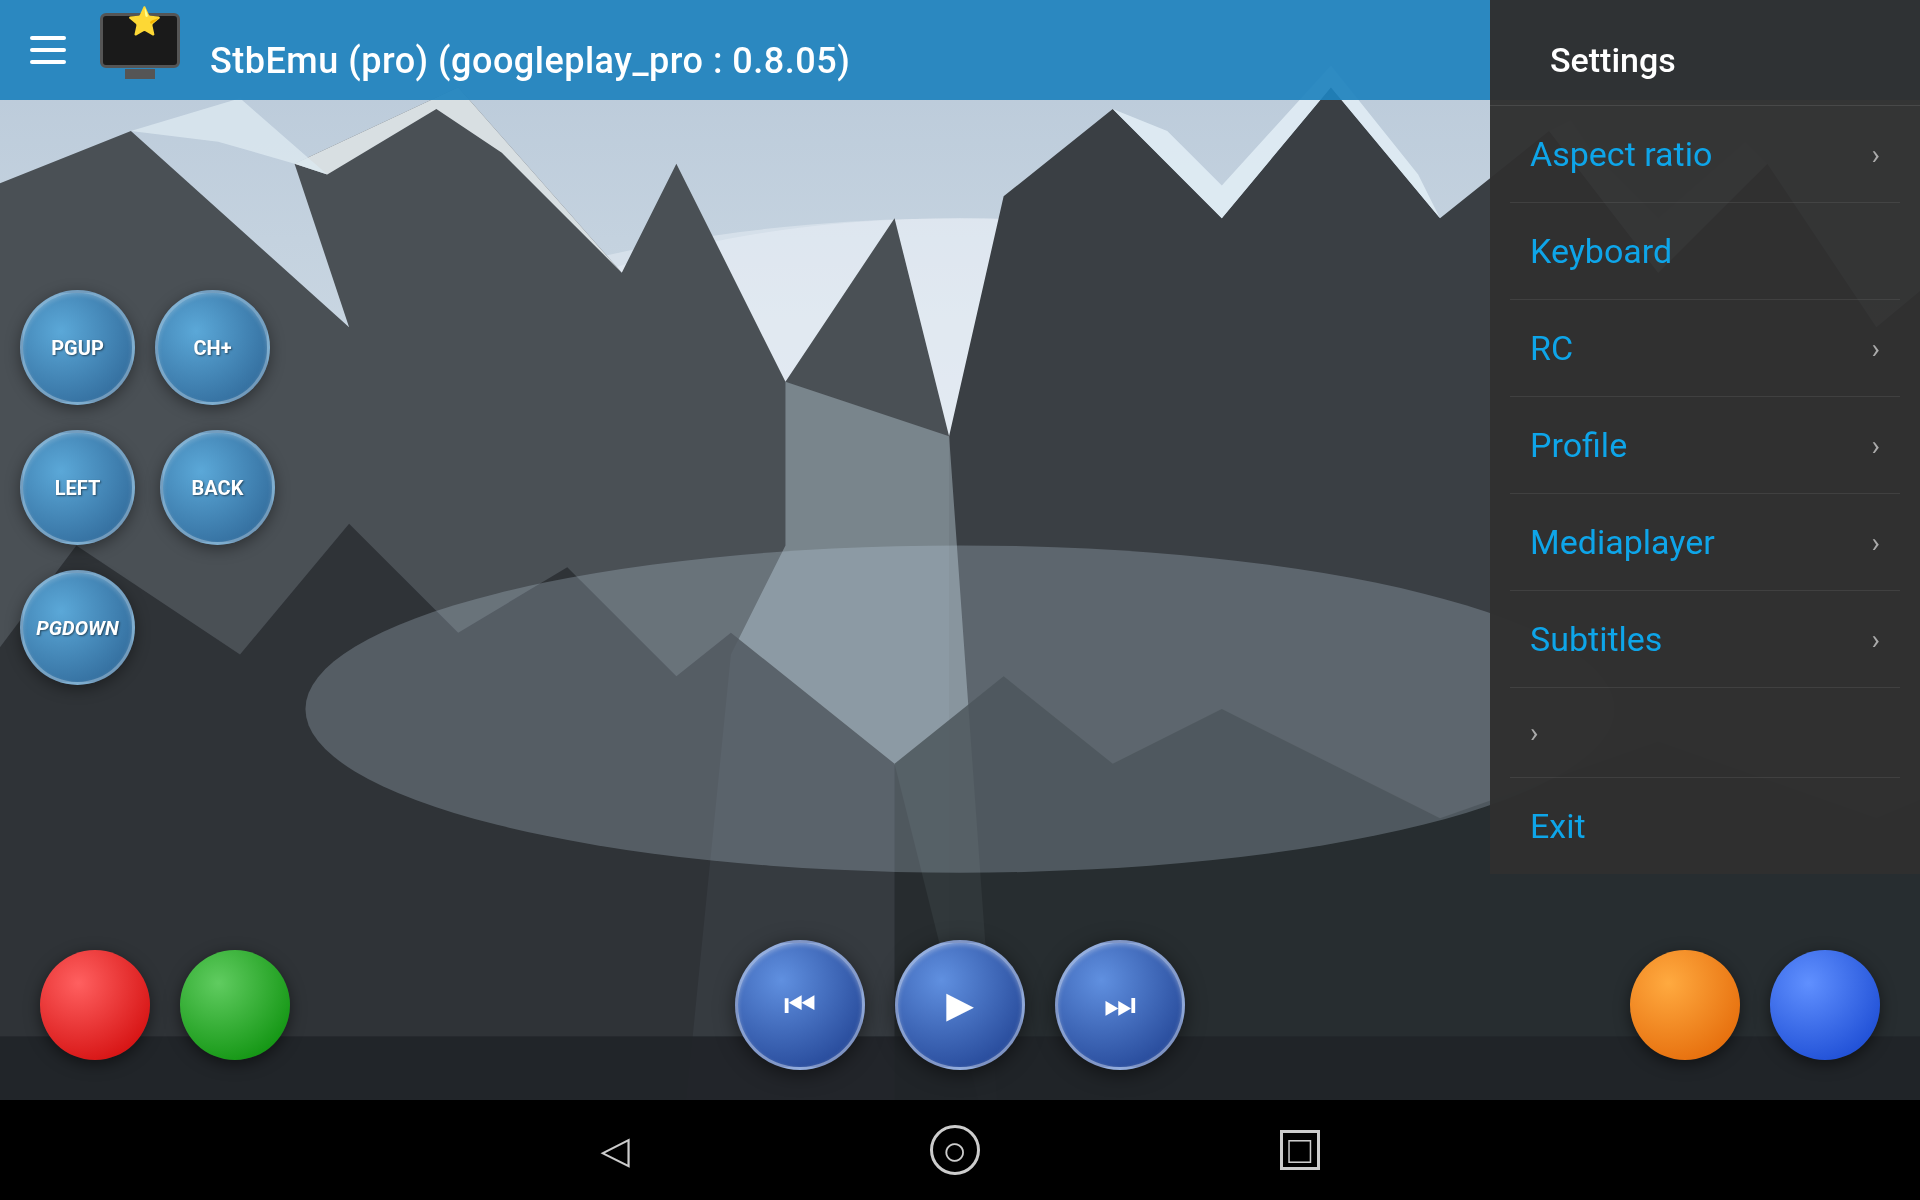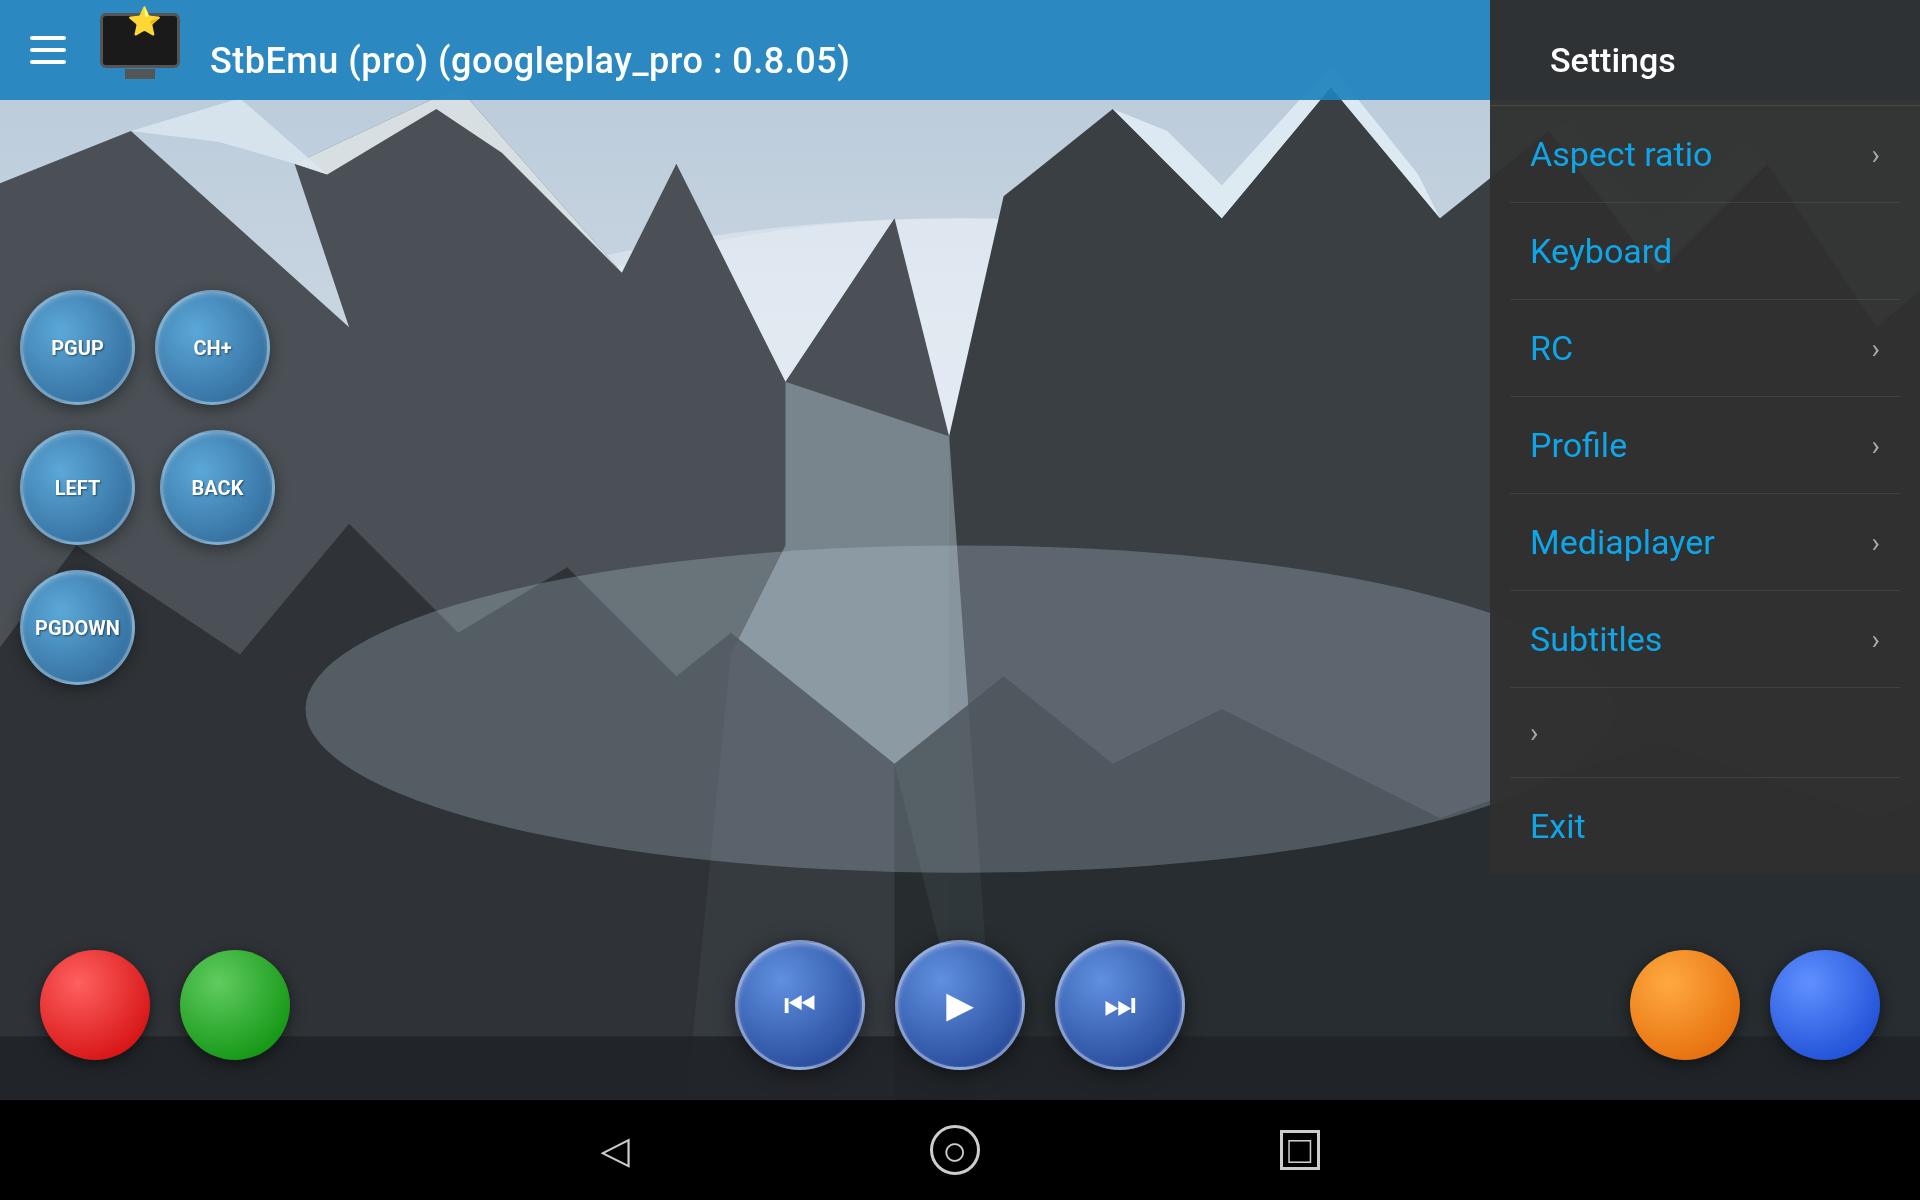--- a/index.html
+++ b/index.html
@@ -120,21 +120,21 @@
       position: absolute;
       left: 20px;
       z-index: 50;
       display: flex;
       flex-direction: column;
       gap: 20px;
     }
 
     #control-row-1 { top: 290px; flex-direction: row; gap: 20px; }
     #control-row-2 { top: 430px; flex-direction: row; gap: 25px; }
-    #control-row-3 { top: 570px; flex-direction: row; gap: 25px; }
+    #control-row-3 { top: 570px; flex-direction: row; gap: 25px; font-style: italic; }
 
     .ctrl-btn {
       width: 115px;
       height: 115px;
       border-radius: 50%;
       background: radial-gradient(circle at 35% 35%, #5ba8d8, #2a6090);
       border: 3px solid rgba(255,255,255,0.3);
       display: flex;
       align-items: center;
       justify-content: center;

